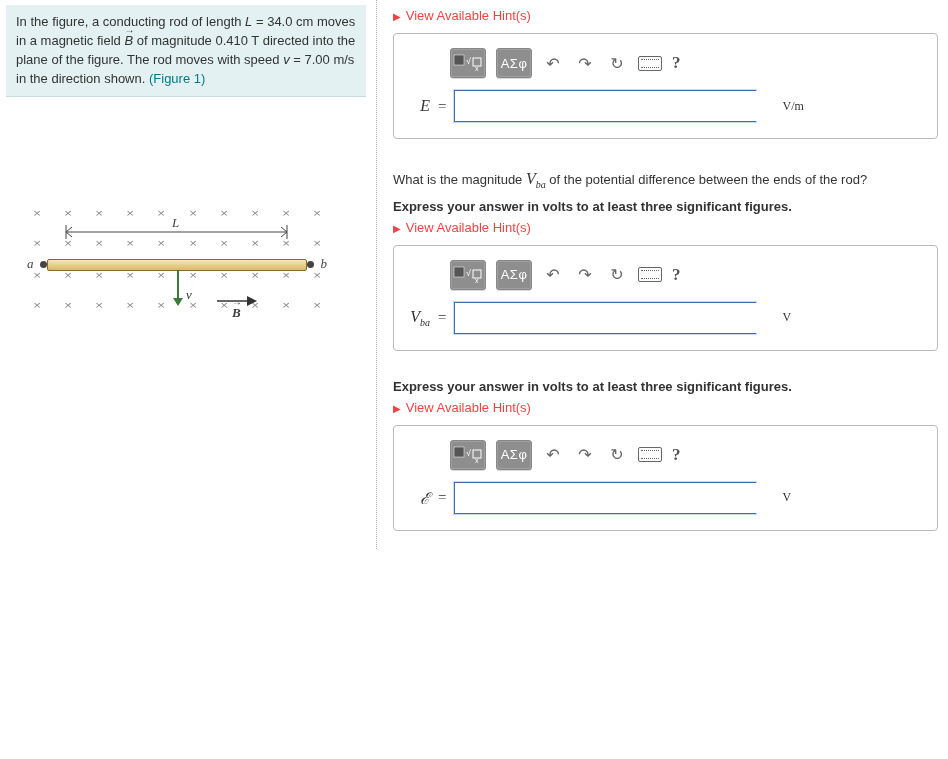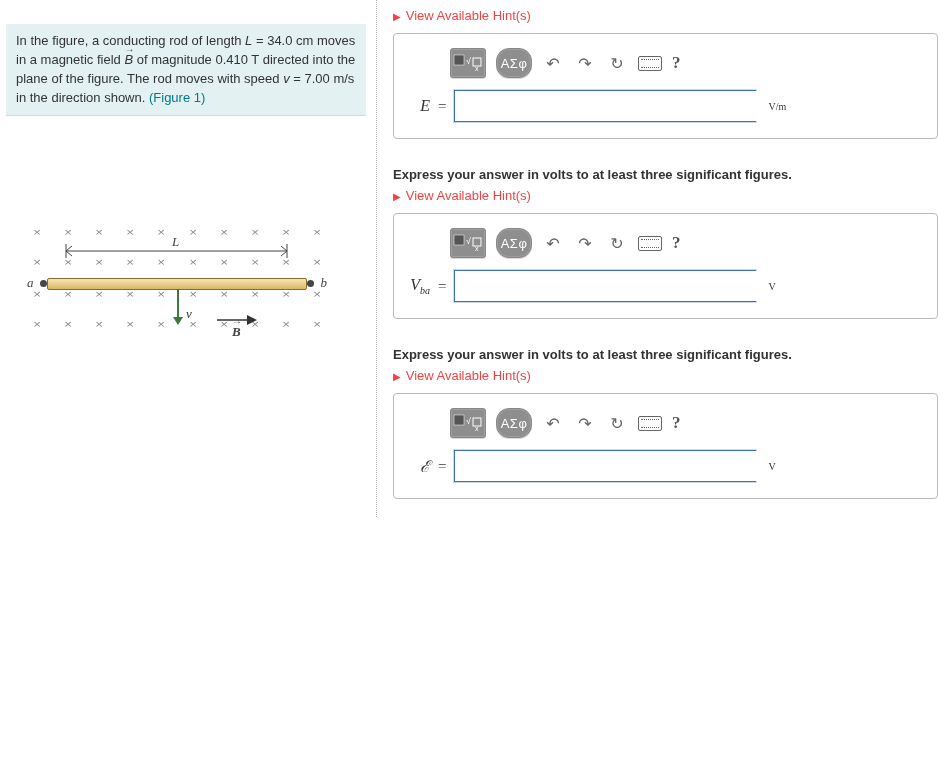--- a/index.html
+++ b/index.html
@@ -9,21 +9,21 @@
     margin: 0;
     padding: 0;
     width: 948px;
   }
   .container {
     display: flex;
     align-items: flex-start;
   }
   .left {
     width: 360px;
-    padding: 24px 10px 0 6px;
+    padding: 5px 10px 0 6px;
   }
   .divider {
     width: 0;
     border-left: 1px dotted #aaa;
     align-self: stretch;
   }
   .right {
     flex: 1;
     padding: 8px 10px 10px 16px;
   }
@@ -90,21 +90,21 @@
     margin-bottom: 12px;
     padding-left: 40px;
   }
   .btn {
     border:1px solid #888; background:#8e8e8e; color:#fff;
     height:28px; min-width:34px; border-radius:3px;
     display:flex; align-items:center; justify-content:center;
     font-size:13px; cursor:pointer;
     box-shadow: inset 0 0 0 1px rgba(255,255,255,0.15), 0 1px 0 rgba(0,0,0,0.15);
   }
-  .btn.sigma { letter-spacing:0.5px;border-radius:13px; }
+  .btn.sigma { letter-spacing:0.5px; }
   .tool-icon {
     color:#666; width:22px; text-align:center; cursor:pointer;
     font-size:16px;
   }
   .kbd {
     border:1px solid #666; width:22px; height:13px; border-radius:2px;
     position:relative; cursor:pointer;
   }
   .kbd::after{
     content:""; position:absolute; left:2px; right:2px; top:2px; bottom:2px;
@@ -127,21 +127,21 @@
     border:1px solid #3b6fb6;
     height:30px; width:300px;
     box-shadow: 0 0 0 1px rgba(59,111,182,0.25);
   }
   .input-wrap input{
     border:none; outline:none; width:100%; height:100%; padding:0 6px;
     font-size:14px;
   }
   .unit {
     font-family: Georgia,'Times New Roman',serif;
-    font-size:10px; color:#333; margin-left:4px;
+    font-size:12px; color:#333; margin-left:18px;
   }
   .scriptE { font-family: 'Georgia', serif; font-style: italic; }
   .sub { font-size: 10px; vertical-align: sub; font-style: italic;}
   .arrow-over { position:relative; display:inline-block; }
   .arrow-over::after {
     content:"→"; position:absolute; left:0; top:-9px; font-size:10px; font-style:normal;
   }
   svg.dim { position:absolute; }
 </style>
 </head>
@@ -262,20 +262,23 @@
       </div>
       <div class="answer-row">
         <span class="var">E</span>
         <span class="eq">=</span>
         <span class="input-wrap"><input type="text" style=""></span>
         <span class="unit">V/m</span>
       </div>
     </div>
 
     
+    <div class="q-text">
+      <span>What is the magnitude </span><span class="var" style="min-width:0;"><span>V</span><span class="sub">ba</span></span><span> of the potential difference between the ends of the rod?</span>
+    </div>
     <div class="instruct">Express your answer in volts to at least three significant figures.</div>
     <div class="hints">View Available Hint(s)</div>
     <div class="answer-box">
       <div class="toolbar">
         <div class="btn">
           <svg width="30" height="18">
               <rect x="1" y="1" width="10" height="10" fill="#555" stroke="#fff" stroke-width="0.5"></rect>
               <text x="13" y="10" fill="#fff" font-size="9">√</text>
               <rect x="20" y="4" width="8" height="8" fill="none" stroke="#fff"></rect>
               <text x="22" y="17" fill="#fff" font-size="7">x</text>

